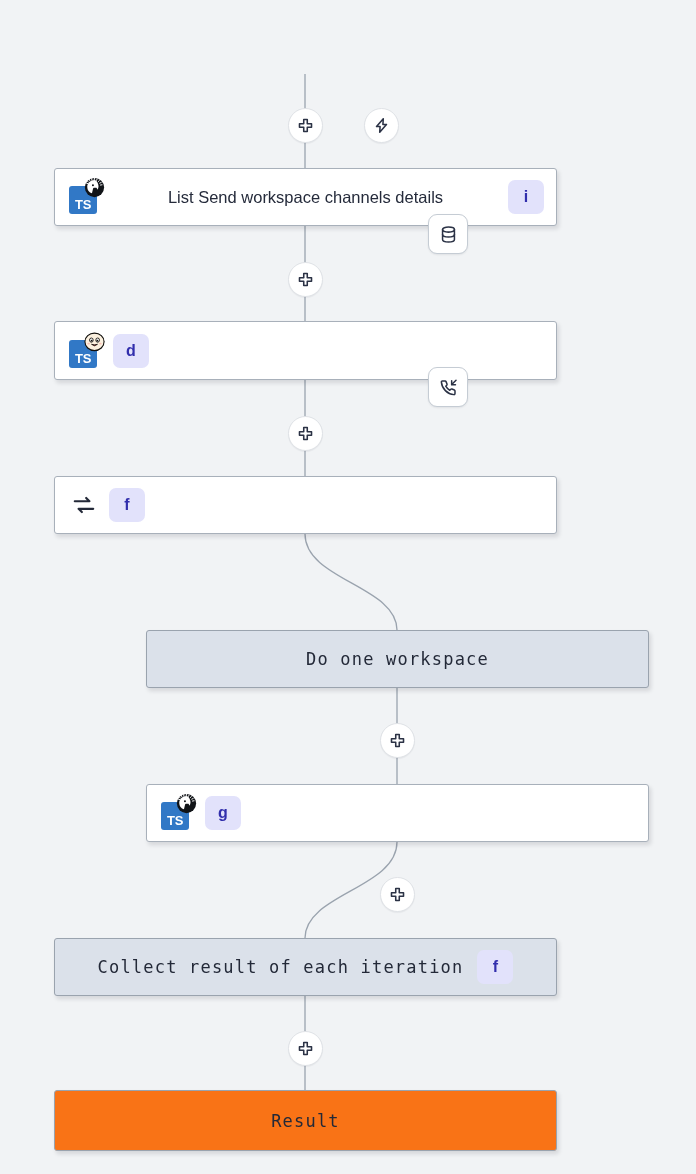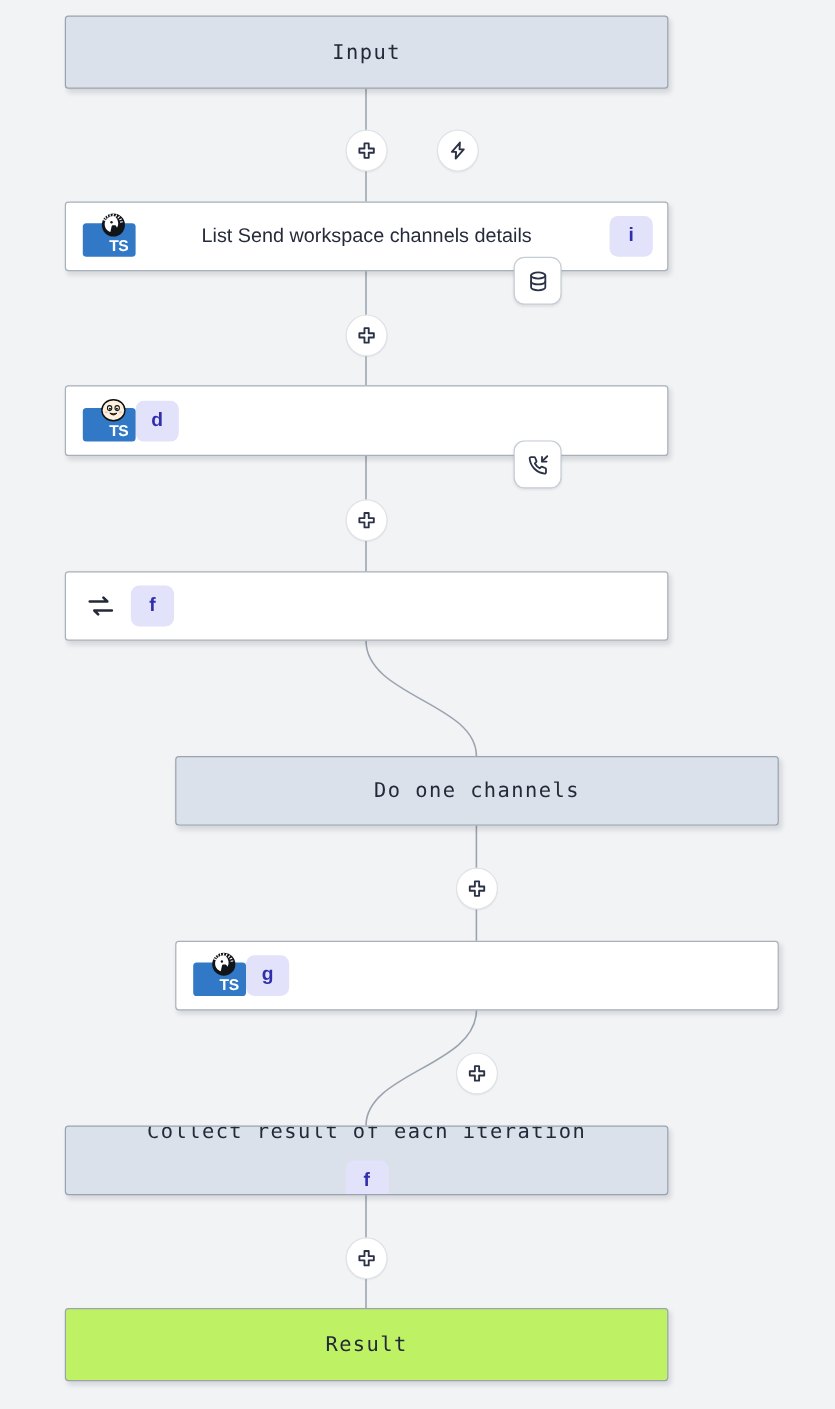--- a/index.html
+++ b/index.html
@@ -18,38 +18,37 @@
   .node{
     position:absolute;
     box-sizing:border-box;
     border:1px solid #9aa3ae;
     border-radius:3px;
     box-shadow:2px 3px 4px rgba(20,25,40,.13);
     display:flex;align-items:center;
     overflow:hidden;
   }
   .node.virtual{background:#dbe1ea;}
-  .node.plain{background:#bef264;}
+  .node.plain{background:#f97316;}
   .node.module{background:#ffffff;border-color:#a8b0ba;}
 
   .center-label{
     flex:1;
     text-align:center;
     font-family:"DejaVu Sans Mono","Liberation Mono",monospace;
     font-size:17px;
     letter-spacing:1.2px;
     color:#232938;
   }
   .mono-row{
     width:100%;
     display:flex;align-items:center;justify-content:center;
     gap:14px;
     padding:0 14px;
     box-sizing:border-box;
-    flex-direction:column;
   }
   .mono-text{
     font-family:"DejaVu Sans Mono","Liberation Mono",monospace;
     font-size:17px;
     letter-spacing:1.2px;
     color:#232938;
     white-space:nowrap;
   }
 
   
@@ -63,21 +62,21 @@
   .lang-icon{
     position:relative;
     width:34px;height:34px;
     flex:0 0 34px;
   }
   .ts-sq{
     position:absolute;left:0;top:6px;
     width:28px;height:28px;
     background:#3178c6;
     border-radius:3px;
-    display:flex;align-items:flex-end;justify-content:center;padding-left:16px;
+    display:flex;align-items:flex-end;justify-content:center;
   }
   .ts-sq span{
     color:#fff;font-weight:bold;font-size:13px;
     font-family:"Liberation Sans",sans-serif;
     line-height:1;padding-bottom:3px;letter-spacing:-.3px;
   }
   .badge-overlay{
     position:absolute;right:-2px;top:-3px;
     width:21px;height:21px;border-radius:50%;
     overflow:hidden;
@@ -143,23 +142,20 @@
       <path d="M305,74 L305,168"></path>
       <path d="M305,226 L305,321"></path>
       <path d="M305,380 L305,476"></path>
       <path d="M305,534 C305,580 397,586 397,630"></path>
       <path d="M397,688 L397,784"></path>
       <path d="M397,842 C397,888 305,894 305,938"></path>
       <path d="M305,996 L305,1090"></path>
     </g>
   </svg>
 
-  <div class="node virtual" style="left:54px;top:13px;width:503px;height:61px;">
-    <div class="center-label">Input</div>
-  </div>
 
   <div class="edge-btn" style="left:288px;top:108px;">
     <svg width="17" height="17" viewBox="0 0 24 24" fill="none" stroke="currentColor" stroke-width="2.2" stroke-linejoin="round">
       <path d="M9.5 3.5 h5 v6 h6 v5 h-6 v6 h-5 v-6 h-6 v-5 h6 z"></path>
     </svg>
   </div>
   <div class="edge-btn" style="left:364px;top:108px;">
     <svg width="17" height="17" viewBox="0 0 24 24" fill="none" stroke="currentColor" stroke-width="2.2" stroke-linejoin="round" stroke-linecap="round">
       <path d="M14.5 2.5 L5 13.5 h5 L9.5 21.5 L19 10.5 h-5 z"></path>
     </svg>
@@ -250,21 +246,21 @@
         <svg width="26" height="26" viewBox="0 0 24 24" fill="none" stroke="currentColor" stroke-width="2" stroke-linecap="round" stroke-linejoin="round">
           <path d="M3.5 8.5 h13.5 l-3 -3"></path>
           <path d="M20.5 15.5 H7 l3 3"></path>
         </svg>
       </div>
       <div class="letter-badge">f</div>
     </div>
   </div>
 
   <div class="node virtual" style="left:146px;top:630px;width:503px;height:58px;">
-    <div class="center-label">Do one channels</div>
+    <div class="center-label">Do one workspace</div>
   </div>
 
   <div class="edge-btn" style="left:380px;top:723px;">
     <svg width="17" height="17" viewBox="0 0 24 24" fill="none" stroke="currentColor" stroke-width="2.2" stroke-linejoin="round">
       <path d="M9.5 3.5 h5 v6 h6 v5 h-6 v6 h-5 v-6 h-6 v-5 h6 z"></path>
     </svg>
   </div>
 
   <div class="node module" style="left:146px;top:784px;width:503px;height:58px;">
     <div class="mod-inner">

